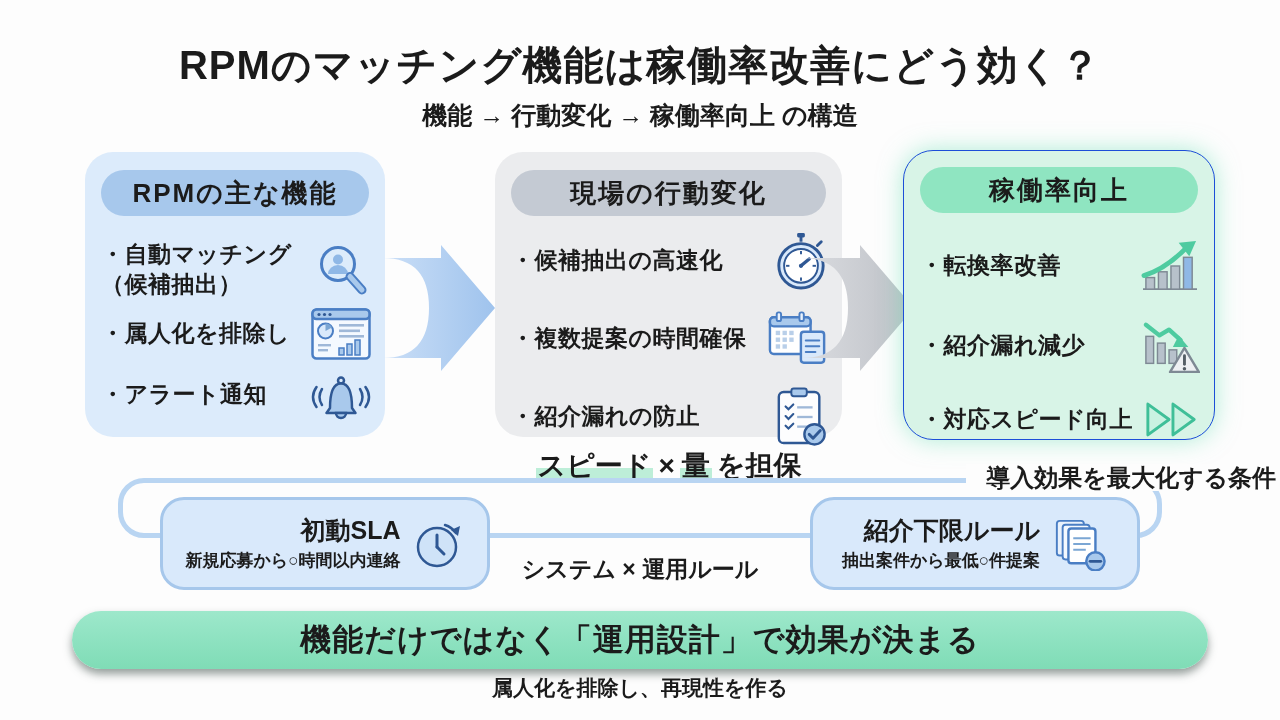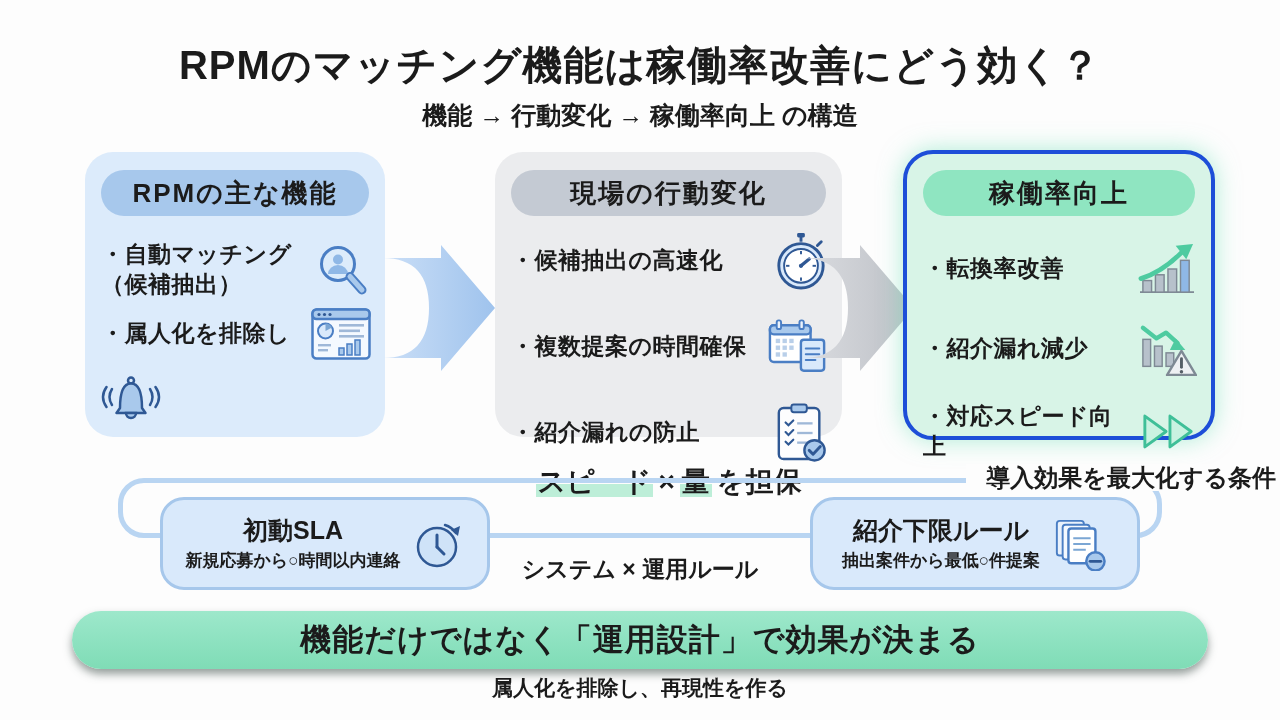--- a/index.html
+++ b/index.html
@@ -11,33 +11,33 @@
     font-size:40px; font-weight:800; letter-spacing:1px; }
   .page-subtitle { position:absolute; top:99px; left:0; width:100%; text-align:center;
     font-size:25px; font-weight:800; }
 
   
   .card { position:absolute; top:152px; height:285px; border-radius:28px;
     display:flex; flex-direction:column; }
   .card-features { left:85px;  width:300px; background:#dcebfb; }
   .card-behavior { left:495px; width:347px; background:#ebecee; }
   .card-outcome  { left:903px; top:150px; width:312px; height:290px; background:#d8f4e7;
-    border:4px solid #1d4ed8; border-radius:30px;
+    border:1px solid #1d4ed8; border-radius:30px;
     box-shadow:0 0 24px rgba(110,224,182,.55); }
 
   .pill { margin:18px 16px 0; height:46px; border-radius:23px; flex:0 0 auto;
     display:flex; align-items:center; justify-content:center;
     font-size:26px; font-weight:800; letter-spacing:2px; }
   .pill-blue  { background:#a7c8ec; }
   .pill-gray  { background:#c4cad3; }
   .pill-mint  { background:#8fe5c1; }
   .card-outcome .pill { margin-top:16px; }
 
   .items { display:flex; flex-direction:column; padding:24px 14px 0 16px; gap:8px; }
-  .card-behavior .items { padding-top:16px; gap:28px; }
+  .card-behavior .items { padding-top:16px; gap:20px; }
   .card-outcome  .items { padding-top:26px; gap:26px; }
   .item { display:flex; align-items:center; justify-content:space-between; gap:8px; }
   .item-label { font-size:23px; font-weight:700; white-space:pre-line; line-height:1.3;
     letter-spacing:.5px; }
   .item-icon { flex:0 0 auto; display:block; }
 
   .speed-note { margin:auto 0 14px; text-align:center; font-size:28px; font-weight:800; }
   .hl { background:linear-gradient(transparent 58%, #bdeed8 58%); padding:0 2px; }
   .note-sep { margin:0 5px; }
   .note-tail { margin-left:5px; }
@@ -49,21 +49,21 @@
   
   .cond-frame { position:absolute; left:118px; top:478px; width:1044px; height:60px;
     border:5px solid #b9d5f2; border-radius:26px; }
   .cond-title-row { position:absolute; left:0; top:462px; width:100%; text-align:right;margin-left:16px; }
   .cond-title-row span { background:#fdfdfd; padding:0 20px; font-size:24px; font-weight:800; }
   .cond-box { position:absolute; top:497px; height:93px; background:#d9e9fb;
     border:3px solid #a6c7eb; border-radius:24px;
     display:flex; align-items:center; justify-content:center; gap:12px; }
   .cond-box-left  { left:160px; width:330px; }
   .cond-box-right { left:810px; width:330px; }
-  .cond-text { text-align:center; }
+  .cond-text { text-align:right; }
   .cond-box-title { font-size:25px; font-weight:800; line-height:1.2; }
   .cond-box-desc  { font-size:17px; font-weight:700; margin-top:4px; }
   .center-label { position:absolute; left:0; top:554px; width:100%; text-align:center;
     font-size:23px; font-weight:800; }
 
   
   .banner { position:absolute; left:72px; top:611px; width:1136px; height:58px;
     border-radius:29px; background:linear-gradient(180deg,#9de8cb,#7fdcb6);
     box-shadow:0 5px 9px rgba(62,78,72,.55);
     display:flex; align-items:center; justify-content:center; }
@@ -107,20 +107,21 @@
           <rect x="28" y="21.5" width="21" height="2.6" fill="#9fb8d8"></rect>
           <rect x="28" y="27" width="25" height="2.6" fill="#9fb8d8"></rect>
           <rect x="7" y="36" width="13" height="2.4" fill="#9fb8d8"></rect>
           <rect x="7" y="41" width="10" height="2.4" fill="#9fb8d8"></rect>
           <rect x="28" y="40" width="5" height="7" fill="#a9c9ec" stroke="#4a7ec4" stroke-width="1.5"></rect>
           <rect x="36" y="36" width="5" height="11" fill="#a9c9ec" stroke="#4a7ec4" stroke-width="1.5"></rect>
           <rect x="44" y="32" width="5" height="15" fill="#a9c9ec" stroke="#4a7ec4" stroke-width="1.5"></rect>
         </svg>
       </div>
       <div class="item">
+        <span class="item-label">・アラート通知</span>
         <svg class="item-icon" width="60" height="54" viewBox="0 0 60 54">
           <path d="M11,21 q-5,8 0,16" fill="none" stroke="#2f5894" stroke-width="2.5" stroke-linecap="round"></path>
           <path d="M5.5,19 q-7,10 0,20" fill="none" stroke="#2f5894" stroke-width="2.5" stroke-linecap="round"></path>
           <path d="M49,21 q5,8 0,16" fill="none" stroke="#2f5894" stroke-width="2.5" stroke-linecap="round"></path>
           <path d="M54.5,19 q7,10 0,20" fill="none" stroke="#2f5894" stroke-width="2.5" stroke-linecap="round"></path>
           <circle cx="30" cy="12.5" r="3" fill="none" stroke="#2f5894" stroke-width="2.5"></circle>
           <path d="M19,40 C19,24 22,15.5 30,15.5 C38,15.5 41,24 41,40 L44.5,45 L15.5,45 Z" fill="#a9c9ec" stroke="#2f5894" stroke-width="2.5" stroke-linejoin="round"></path>
           <path d="M25,45 a5,5 0 0 0 10,0 z" fill="#a9c9ec" stroke="#2f5894" stroke-width="2.5"></path>
         </svg>
       </div>

